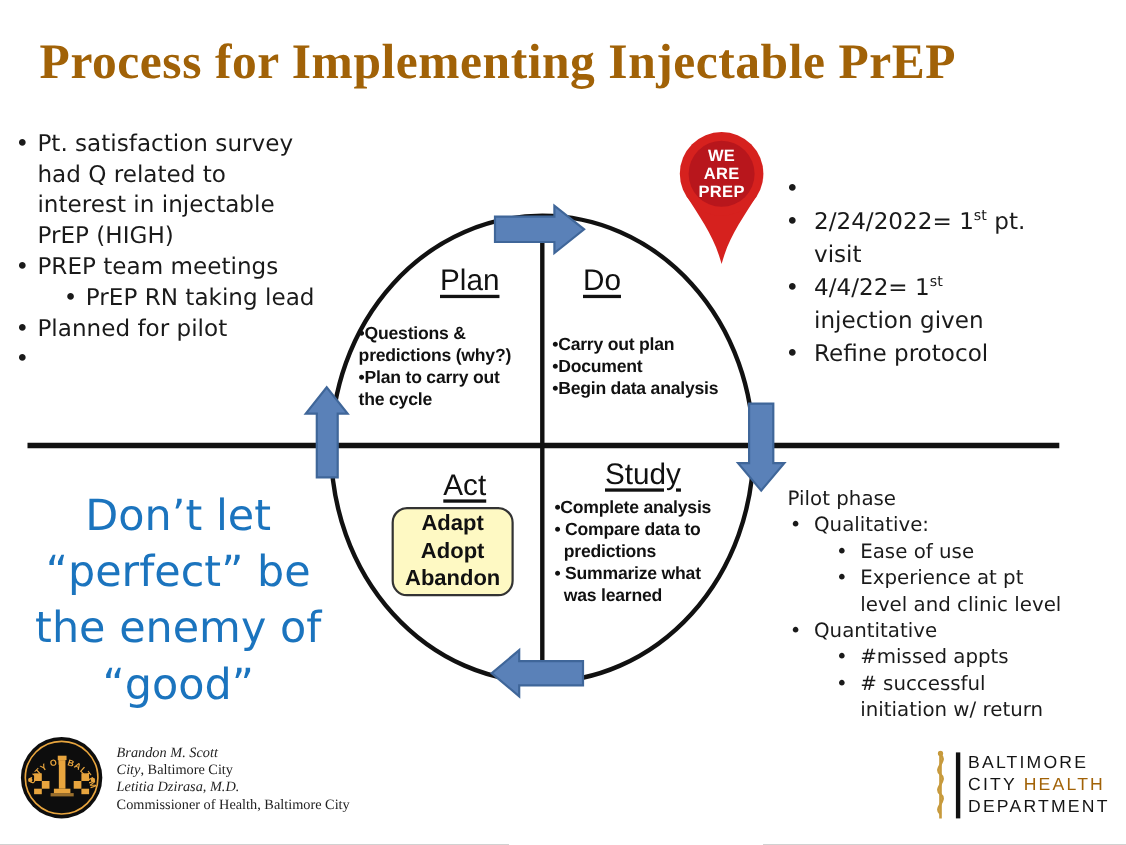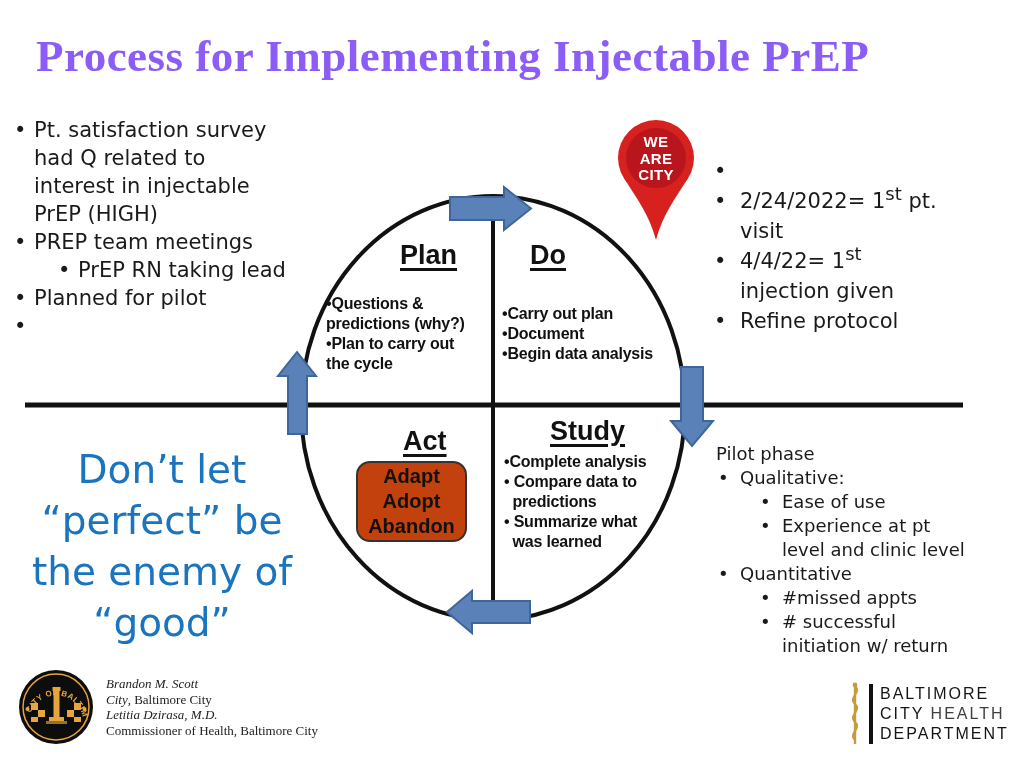--- a/index.html
+++ b/index.html
@@ -4,64 +4,64 @@
 <style>
   html,body{margin:0;padding:0;background:#888;}
   .slide{
     position:relative;width:1024px;height:768px;background:#ffffff;
     font-family:"DejaVu Sans",sans-serif;overflow:hidden;color:#1a1a1a;
   }
   
   .title{
     position:absolute;left:36px;top:30px;width:960px;margin:0;
     font-family:"Liberation Serif",serif;font-weight:700;font-size:45px;
-    color:#8b5cf6;letter-spacing:.5px;white-space:nowrap;
+    color:#a16207;letter-spacing:.5px;white-space:nowrap;
   }
   
   .list{position:absolute;}
   .li{display:flex;align-items:flex-start;}
   .li .b{flex:none;width:20px;}
   .li .t{white-space:pre-line;}
   .lvl2{padding-left:44px;}
   .left-list{left:14px;top:116px;width:312px;font-size:21px;line-height:28px;}
   .right-list{left:714px;top:156px;width:268px;font-size:21px;line-height:30px;}
   .right-list .li .b{width:26px;}
-  sup{font-size:18px;line-height:0;vertical-align:super;}
+  sup{font-size:13px;line-height:0;vertical-align:super;}
   
   .pilot{position:absolute;left:714px;top:442px;width:296px;font-size:18px;line-height:24px;}
   .pilot .p-head{margin:0 0 0 2px;}
   .pilot .li .b{width:26px;padding-left:4px;box-sizing:border-box;}
   .pilot .lvl2{padding-left:42px;}
   
   .quote{
     position:absolute;left:4px;top:444px;width:316px;text-align:center;
     color:#1B74BE;font-size:39px;line-height:51px;white-space:pre-line;
   }
   
   .diagram{position:absolute;left:0;top:0;}
   .q-head{
-    position:absolute;font-family:"Liberation Sans",sans-serif;font-weight:700;
+    position:absolute;font-family:"Liberation Sans",sans-serif;font-weight:400;
     font-size:27px;text-decoration:underline;text-decoration-thickness:2.5px;
     text-underline-offset:4px;color:#111;
   }
   .plan-h{left:400px;top:240px;}
   .do-h{left:530px;top:240px;}
   .act-h{left:403px;top:426px;}
   .study-h{left:550px;top:416px;}
   .q-bullets{
     position:absolute;font-family:"Liberation Sans",sans-serif;font-weight:700;
     font-size:16px;line-height:20px;color:#111;white-space:pre-line;letter-spacing:-.2px;
   }
   .plan-b{left:326px;top:294px;}
   .do-b{left:502px;top:304px;}
   .study-b{left:504px;top:452px;white-space:pre-wrap;}
   .act-box{
     position:absolute;left:356px;top:461px;width:107px;height:77px;
     border:2px solid #333;border-radius:14px;display:flex;align-items:center;justify-content:center;
-    background:#c2410c;
+    background:#fef9c3;
   }
   .act-box .t{
     font-family:"Liberation Sans",sans-serif;font-weight:700;font-size:20px;line-height:25px;
     text-align:center;white-space:pre-line;color:#111;
   }
   
   .pin-label{
     position:absolute;left:628px;top:134px;width:56px;text-align:center;
     color:#fff;font-family:"Liberation Sans",sans-serif;font-weight:800;
     font-size:15px;line-height:16.5px;white-space:pre-line;letter-spacing:.3px;
@@ -74,21 +74,21 @@
   }
   .caption .it{font-style:italic;}
   
   .logo{position:absolute;left:846px;top:682px;display:flex;align-items:center;}
   .logo .staff{flex:none;margin-right:5px;}
   .logo-bar{flex:none;width:4px;height:60px;background:#111;margin-right:7px;}
   .logo-text{
     font-family:"Liberation Sans",sans-serif;font-weight:400;font-size:16px;
     line-height:20px;letter-spacing:2px;color:#141414;white-space:nowrap;
   }
-  .logo-text .teal{color:#404040;}
+  .logo-text .teal{color:#a16207;}
 </style>
 </head>
 <body>
 
 <div class="slide">
 
   <svg class="diagram" width="1024" height="768" viewBox="0 0 1024 768">
     <line x1="25" y1="405" x2="963" y2="405" stroke="#111" stroke-width="5"></line>
     <ellipse cx="493" cy="408" rx="192" ry="212" fill="none" stroke="#111" stroke-width="4"></ellipse>
     <line x1="493" y1="196" x2="493" y2="620" stroke="#111" stroke-width="4"></line>
@@ -145,21 +145,21 @@
 injection given</span></span>
       </div>
     <div class="li lvl1">
         <span class="b">•</span>
         <span class="t"><span>Refine protocol</span><sup></sup><span></span></span>
       </div>
   </div>
 
   <div class="pin-label">WE
 ARE
-CITY</div>
+PREP</div>
 
   <div class="q-head plan-h">Plan</div>
   <div class="q-bullets plan-b">•Questions &amp;
 predictions (why?)
 •Plan to carry out
 the cycle</div>
   <div class="q-head do-h">Do</div>
   <div class="q-bullets do-b">•Carry out plan
 •Document
 •Begin data analysis</div>

